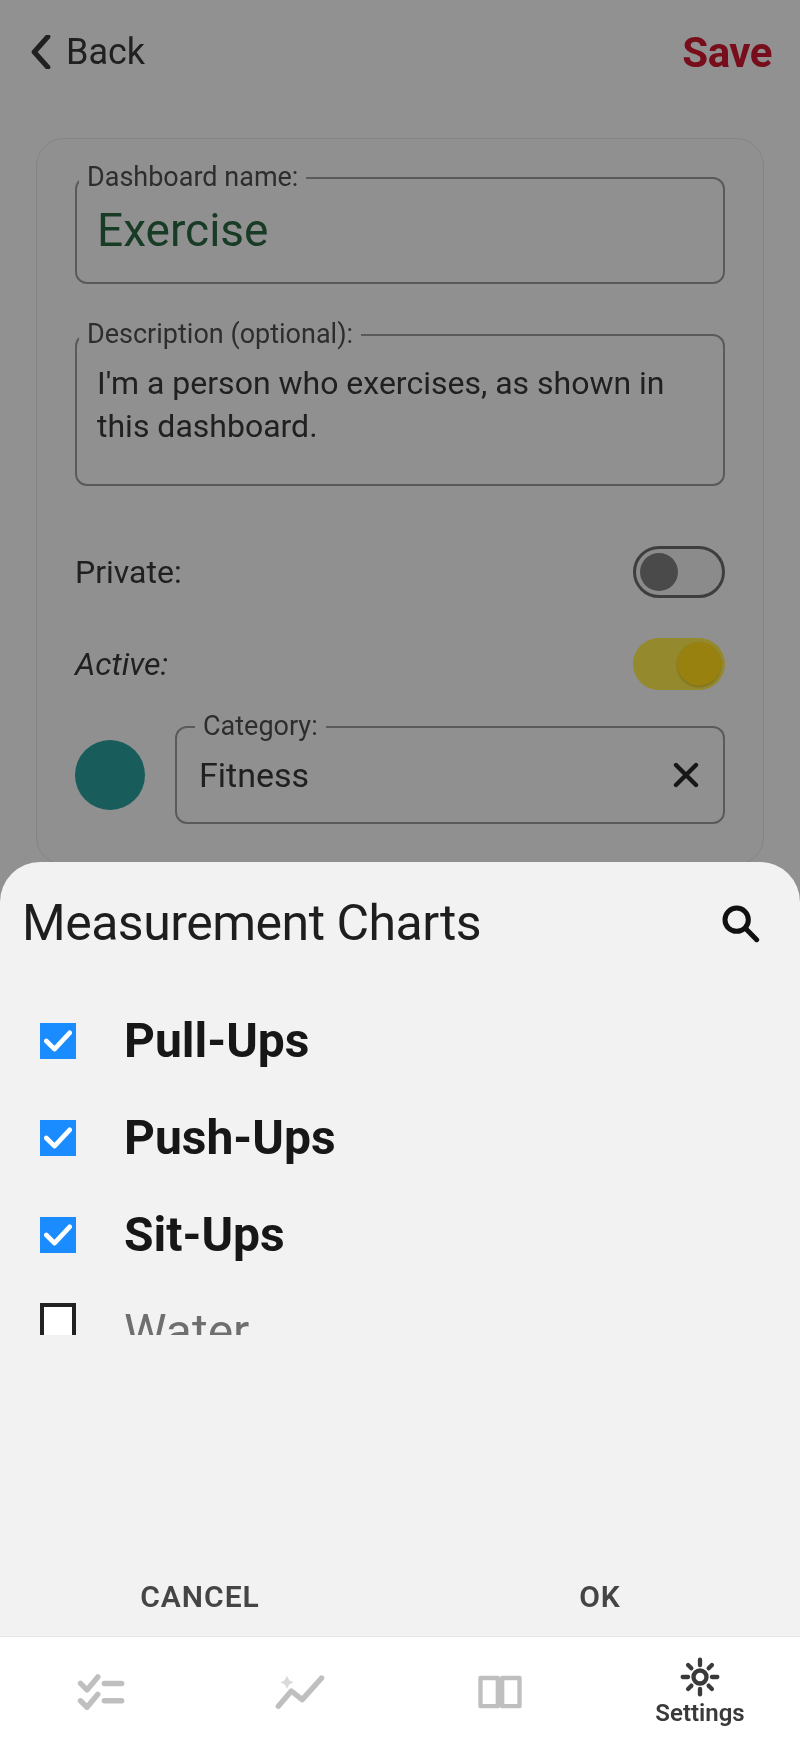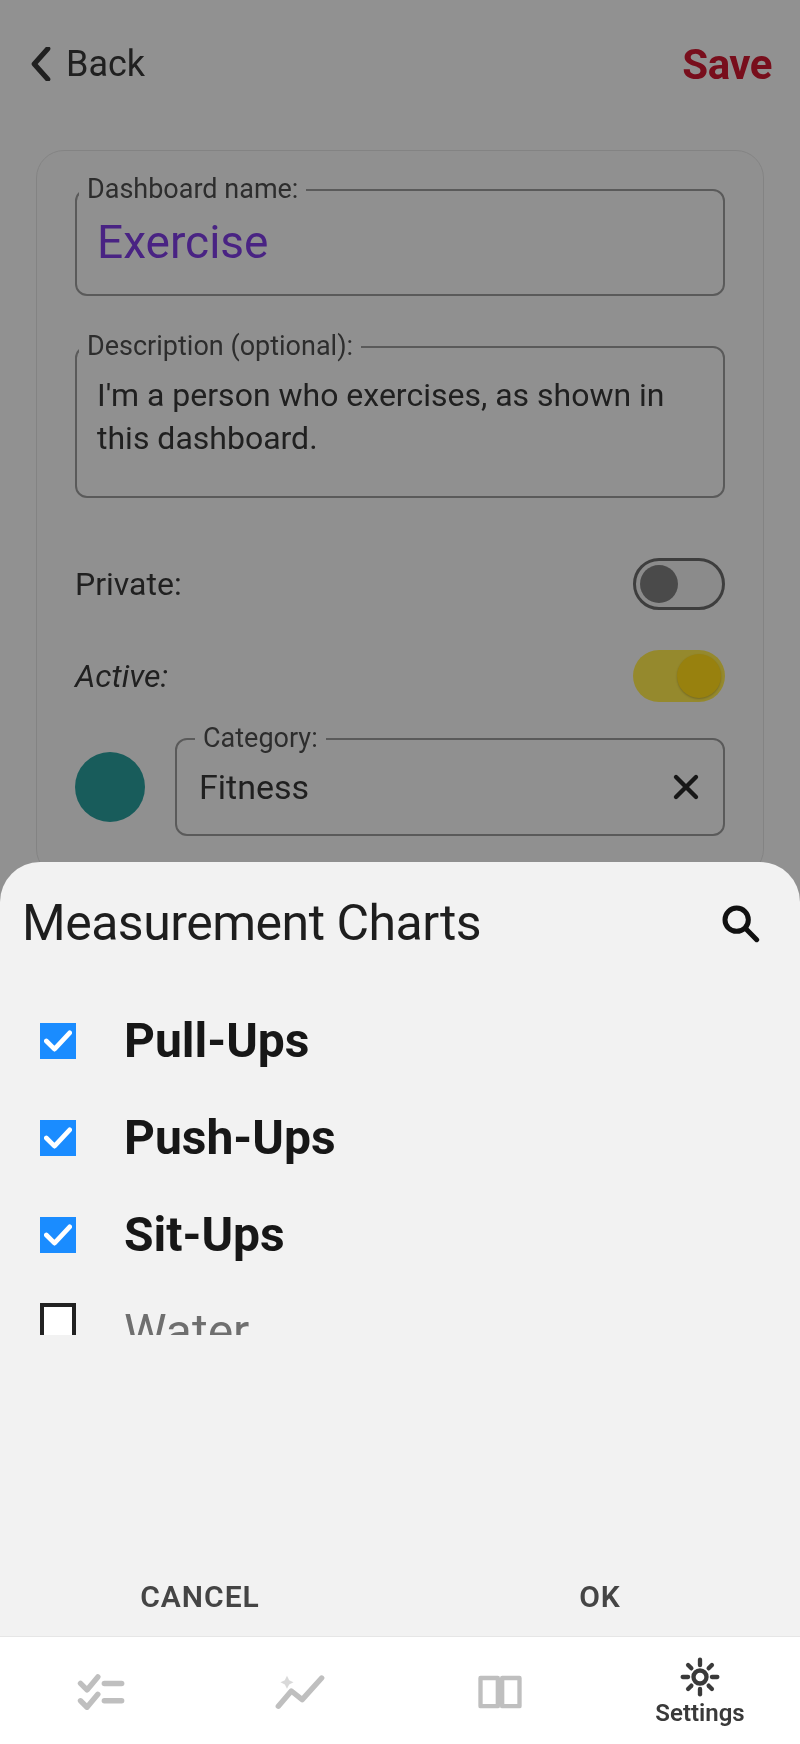--- a/index.html
+++ b/index.html
@@ -18,21 +18,20 @@
     background: #f2f2f2;
     display: flex;
     flex-direction: column;
   }
   .topbar {
     height: 104px;
     display: flex;
     align-items: center;
     justify-content: space-between;
     padding: 0 28px 0 30px;
-    margin-top: 12px;
   }
   .back {
     display: flex;
     align-items: center;
     gap: 14px;
     font-size: 36px;
     color: #222;
   }
   .back svg { width: 22px; height: 34px; }
   .save {
@@ -69,21 +68,21 @@
     color: #3a3a3a;
   }
   .field input,
   .field textarea {
     border: none;
     outline: none;
     background: transparent;
     width: 100%;
     font-family: inherit;
     font-size: 46px;
-    color: #6d28d9;
+    color: #14532d;
     line-height: 1.1;
     resize: none;
   }
   .field.desc textarea {
     font-size: 32px;
     line-height: 1.35;
     height: 92px;
     color: #222;
   }
 

